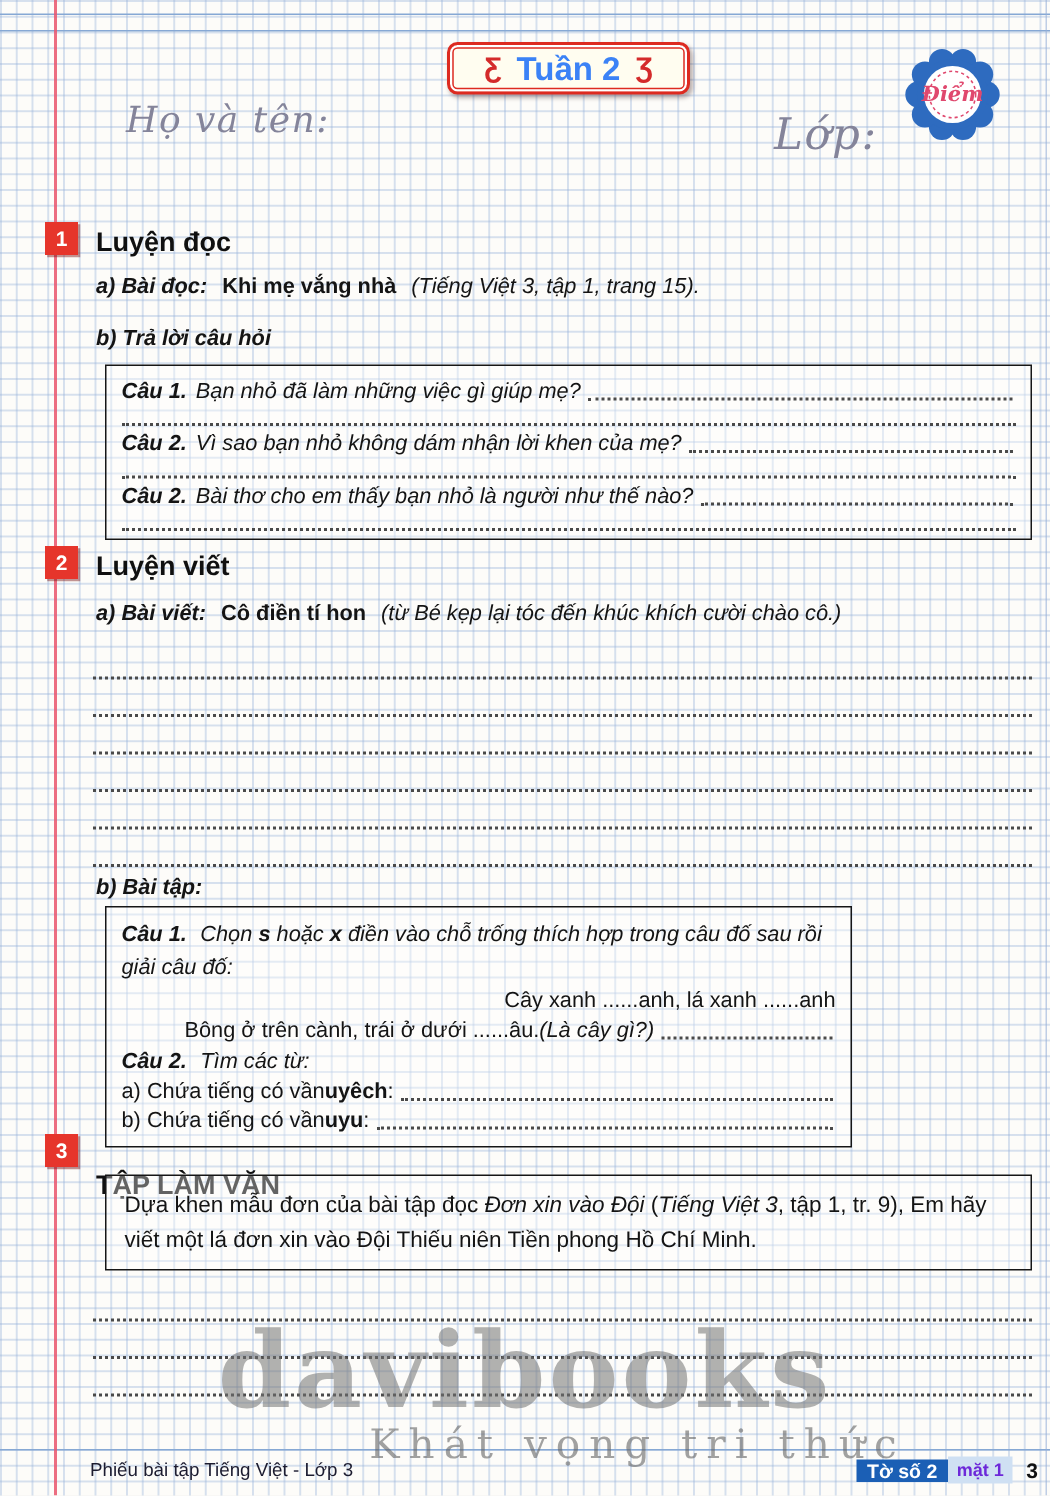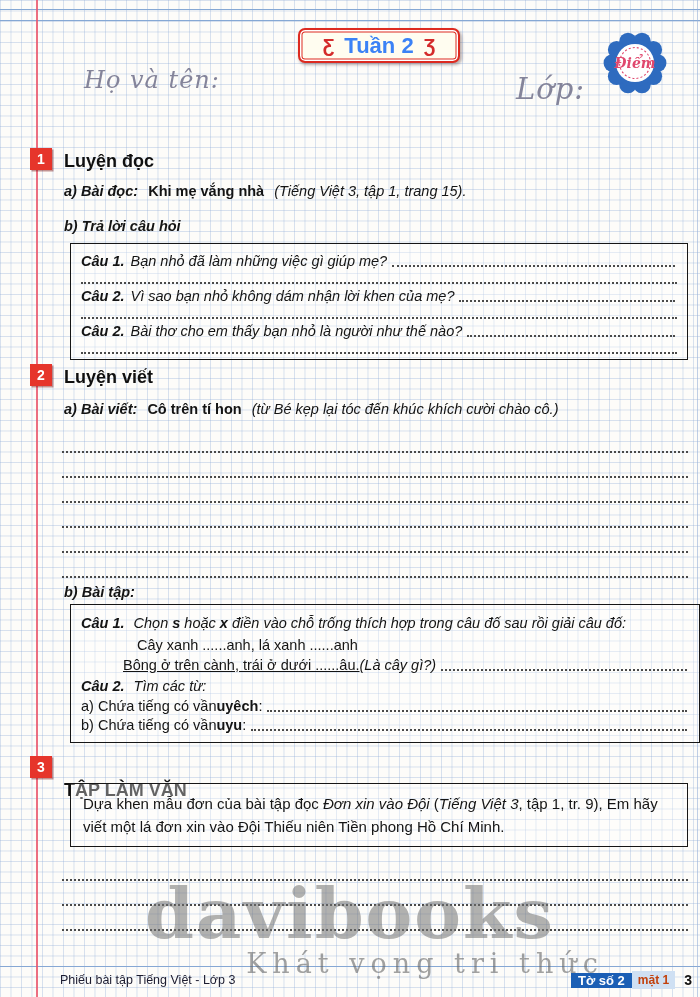--- a/index.html
+++ b/index.html
@@ -38,21 +38,21 @@
   .dotline{height:13px;border-bottom:2px dotted #4a4a4a;margin-bottom:3px;}
   .wline{height:25px;border-bottom:2px dotted #4a4a4a;}
   .box2-line{line-height:22px;}
   .watermark-brand{position:absolute;left:0;right:0;top:872px;text-align:center;
     font-family:"DejaVu Serif", serif;font-weight:bold;font-size:70px;color:rgba(115,115,115,0.55);letter-spacing:2px;}
   .watermark-slogan{position:absolute;left:160px;right:10px;top:948px;text-align:center;
     font-family:"DejaVu Serif", serif;font-size:27px;color:rgba(100,100,100,0.6);letter-spacing:6px;}
   .footer-left{position:absolute;left:60px;top:973px;font-size:12.5px;color:#1c1c30;}
   .footer-right{position:absolute;right:8px;top:971px;display:flex;align-items:center;}
   .sheet-box{background:#1b5fb5;color:#fff;font-weight:bold;font-size:13px;padding:0 7px;}
-  .side-box{background:#cfe0f3;color:#c2410c;font-weight:bold;font-size:12px;padding:2px 6px;}
+  .side-box{background:#cfe0f3;color:#6d28d9;font-weight:bold;font-size:12px;padding:2px 6px;}
   .page-num{margin-left:9px;font-weight:bold;font-size:14px;color:#111;}
 </style>
 </head>
 <body>
 
 <div class="page">
 
   <div class="hrule" style="top:9px;"></div>
   <div class="hrule" style="top:20px;"></div>
   <div class="hrule" style="top:966px;"></div>
@@ -120,43 +120,43 @@
       <span class="leader"></span>
     </div>
     <div class="dotline" style="margin-bottom:0;"></div>
   </div>
 
   <div class="sec-num" style="left:30px;top:364px;">2</div>
   <div class="sec-title" style="left:64px;top:367px;">Luyện viết</div>
 
   <div class="abs" style="left:64px;top:401px;">
     <span class="bi">a) Bài viết:</span>
-    <span class="b" style="margin-left:6px;">Cô trên tí hon</span>
+    <span class="b" style="margin-left:6px;">Cô điền tí hon</span>
     <span class="i" style="margin-left:6px;">(từ Bé kẹp lại tóc đến khúc khích cười chào cô.)</span>
   </div>
 
   <div class="abs" style="left:62px;top:428px;width:626px;">
     <div class="wline"></div>
     <div class="wline"></div>
     <div class="wline"></div>
     <div class="wline"></div>
     <div class="wline"></div>
     <div class="wline"></div>
   </div>
 
   <div class="abs bi" style="left:64px;top:584px;">b) Bài tập:</div>
 
-  <div class="bbox" style="left:70px;top:604px;width:630px;padding:7px 10px;">
+  <div class="bbox" style="left:70px;top:604px;width:498px;padding:7px 10px;">
     <div class="box2-line">
       <span class="bi">Câu 1.</span>
       <span class="i" style="margin-left:5px;">Chọn </span><span class="bi">s</span><span class="i"> hoặc </span><span class="bi">x</span><span class="i"> điền vào chỗ trống thích hợp trong câu đố sau rồi giải câu đố:</span>
     </div>
-    <div class="box2-line" style="margin-left:56px;">Cây xanh ......anh, lá xanh ......anh</div>
+    <div class="box2-line" style="margin-left:56px;text-align:right;">Cây xanh ......anh, lá xanh ......anh</div>
     <div class="box2-line row">
-      <span style="margin-left:42px;text-decoration:underline;">Bông ở trên cành, trái ở dưới ......âu.</span>
+      <span style="margin-left:42px;">Bông ở trên cành, trái ở dưới ......âu.</span>
       <span class="i" style="font-style:italic;">(Là cây gì?)</span>
       <span class="leader"></span>
     </div>
     <div class="box2-line">
       <span class="bi">Câu 2.</span>
       <span class="i" style="margin-left:5px;">Tìm các từ:</span>
     </div>
     <div class="box2-line row">
       <span>a) Chứa tiếng có vần </span>
         <span class="b">uyêch</span>

